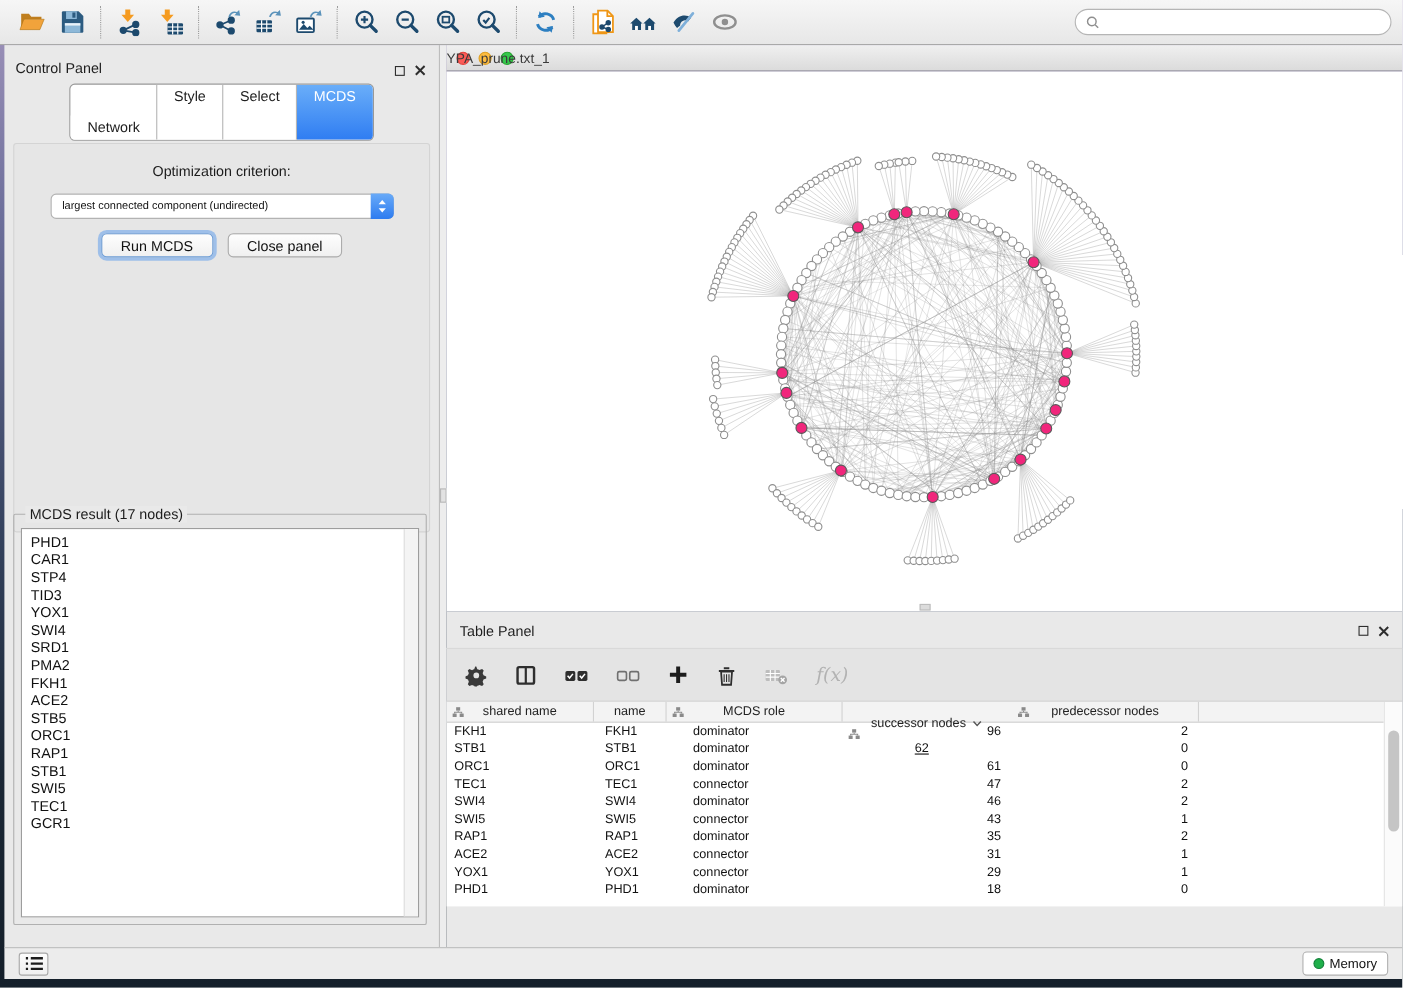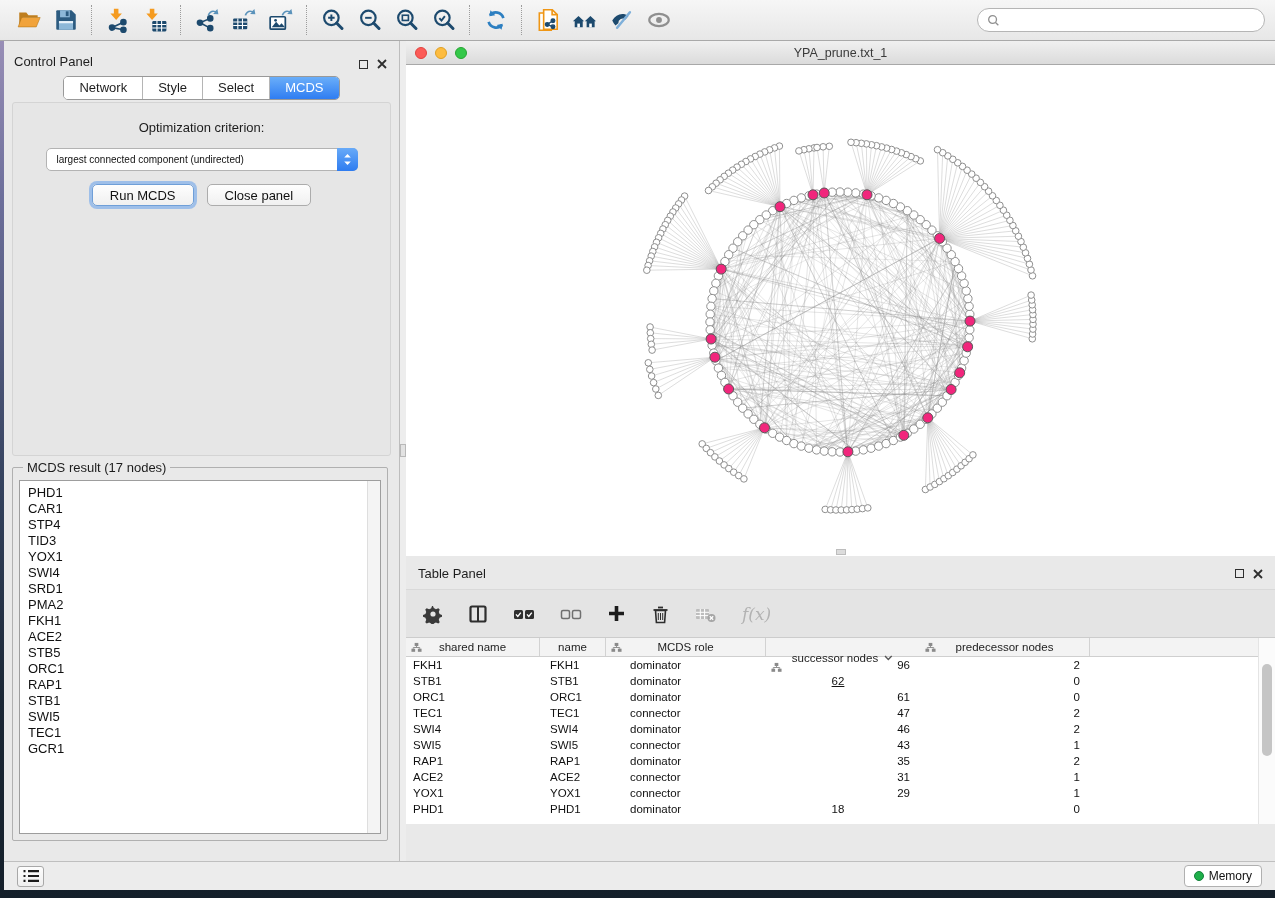--- a/index.html
+++ b/index.html
@@ -25,21 +25,21 @@
   .control-panel { width:396px; background:#e9e9e9; border-right:1px solid #bdbdbd; position:relative; flex:0 0 auto; }
   .cp-header { height:28px; display:flex; align-items:flex-end; padding:6px 12px 0 10px; }
   .panel-title { font-size:13px; color:#1e1e1e; }
   .win-btns { margin-left:auto; display:flex; align-items:center; gap:9px; }
   .float-btn { width:9px; height:9px; border:1.5px solid #2e2e2e; display:inline-block; }
   .close-btn svg { display:block; }
 
   .cp-tabs { display:flex; justify-content:center; margin-top:7px; position:relative; z-index:2; }
   .seg { display:flex; border:1px solid #999; border-radius:5px; overflow:hidden; background:#fff; }
   .seg .tab { padding:3px 15px 4px; font-size:13px; color:#1e1e1e; background:#fff; border-left:1px solid #b5b5b5; cursor:default; }
-  .seg .tab:first-child { border-left:none; }
+  .seg .tab:first-child { border-left:none;margin-top:28px; }
   .seg .tab.sel { background:linear-gradient(#6aaef9,#2f7df2); color:#fff; }
 
   .cp-body { margin:2px 8px 0; height:354px; background:#e6e6e6; border:1px solid #d4d4d4; border-radius:3px;
     text-align:center; padding-top:17px; }
   .opt-label { font-size:13px; color:#1c1c1c; }
   .dropdown { margin:13px auto 0; width:312px; height:23px; background:#fff; border:1px solid #b3b3b3; border-radius:5px;
     display:flex; align-items:center; position:relative; }
   .dropdown .dd-text { flex:1; text-align:left; padding-left:10px; font-size:10px; color:#111;
     white-space:nowrap; overflow:hidden; }
   .dd-stepper { width:21px; height:23px; margin:-1px -1px -1px 0; border-radius:0 5px 5px 0;
@@ -65,21 +65,21 @@
 
   
   .right-area { flex:1; display:flex; flex-direction:column; min-width:0; }
   .net-window { height:515px; display:flex; flex-direction:column; flex:0 0 auto; }
   .net-titlebar { height:24px; background:linear-gradient(#f0f0f0,#dbdbdb); border-bottom:1px solid #a8a8a8;
     display:flex; align-items:center; position:relative; padding-left:9px; }
   .tl { width:12px; height:12px; border-radius:50%; margin-right:8px; flex:0 0 auto; }
   .tl.red { background:#fc5b57; border:1px solid #e1433e; }
   .tl.yellow { background:#fdbc40; border:1px solid #dfa023; }
   .tl.green { background:#34c84a; border:1px solid #27a532; }
-  .net-title { position:absolute; left:0; right:0; text-align:center; font-size:12.5px; color:#3a3a3a; }
+  .net-title { position:absolute; left:0; right:0; font-size:12.5px; color:#3a3a3a; }
   .net-canvas { flex:1; background:#fff; position:relative; }
   .net-canvas svg { position:absolute; left:0; top:0; }
   .canvas-grip { position:absolute; bottom:1px; left:calc(50% - 5px); width:10px; height:6px;
     background:#dcdcdc; border:1px solid #bdbdbd; }
 
   
   .table-panel { flex:1; background:#e9e9e9; display:flex; flex-direction:column; min-height:0; }
   .tp-header { height:33px; display:flex; align-items:center; padding:2px 12px 0; }
   .tp-toolbar { height:49px; background:#e4e4e4; border-top:1px solid #d9d9d9; border-bottom:1px solid #cccccc;
     display:flex; align-items:center; padding-left:17px; gap:25px; }
@@ -1238,21 +1238,21 @@
                   <div class="td" style="width: 134px; text-align: left; padding-left: 7px;">YOX1</div>
                   <div class="td" style="width: 66px; text-align: left; padding-left: 10px;">YOX1</div>
                   <div class="td" style="width: 160px; text-align: left; padding-left: 24px;">connector</div>
                   <div class="td" style="width: 154px; text-align: right; padding-right: 10px;">29</div>
                   <div class="td" style="width: 170px; text-align: right; padding-right: 10px;">1</div>
                 </div>
                 <div class="trow">
                   <div class="td" style="width: 134px; text-align: left; padding-left: 7px;">PHD1</div>
                   <div class="td" style="width: 66px; text-align: left; padding-left: 10px;">PHD1</div>
                   <div class="td" style="width: 160px; text-align: left; padding-left: 24px;">dominator</div>
-                  <div class="td" style="width: 154px; text-align: center; padding-right: 10px;">18</div>
+                  <div class="td" style="width: 154px; text-align: right; padding-right: 10px;">18</div>
                   <div class="td" style="width: 170px; text-align: right; padding-right: 10px;">0</div>
                 </div>
               </div>
           </div>
           <div class="tscroll">
             <div class="thumb"></div>
           </div>
         </div>
       </div>
     </div>

